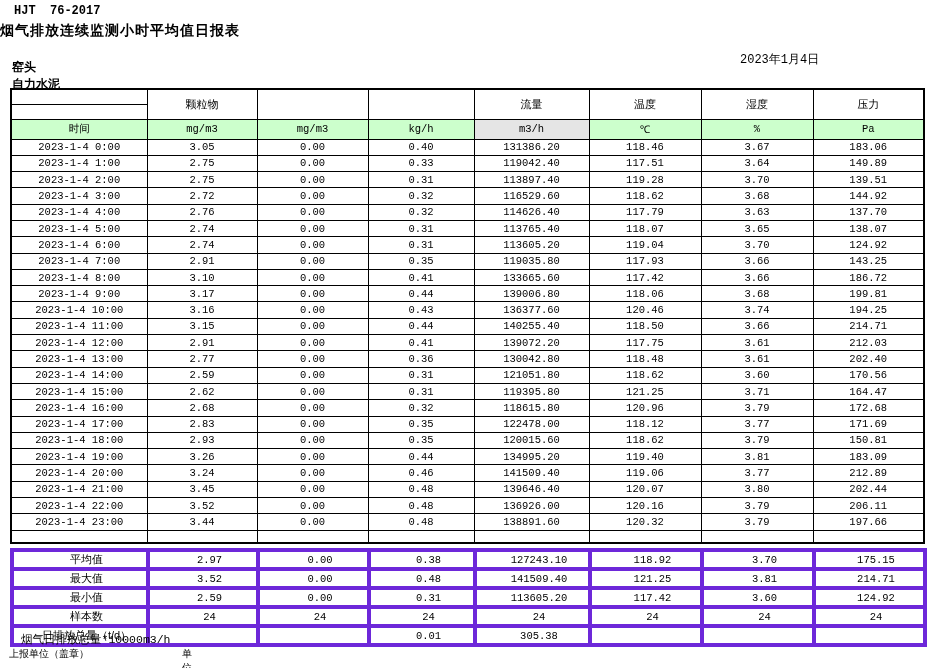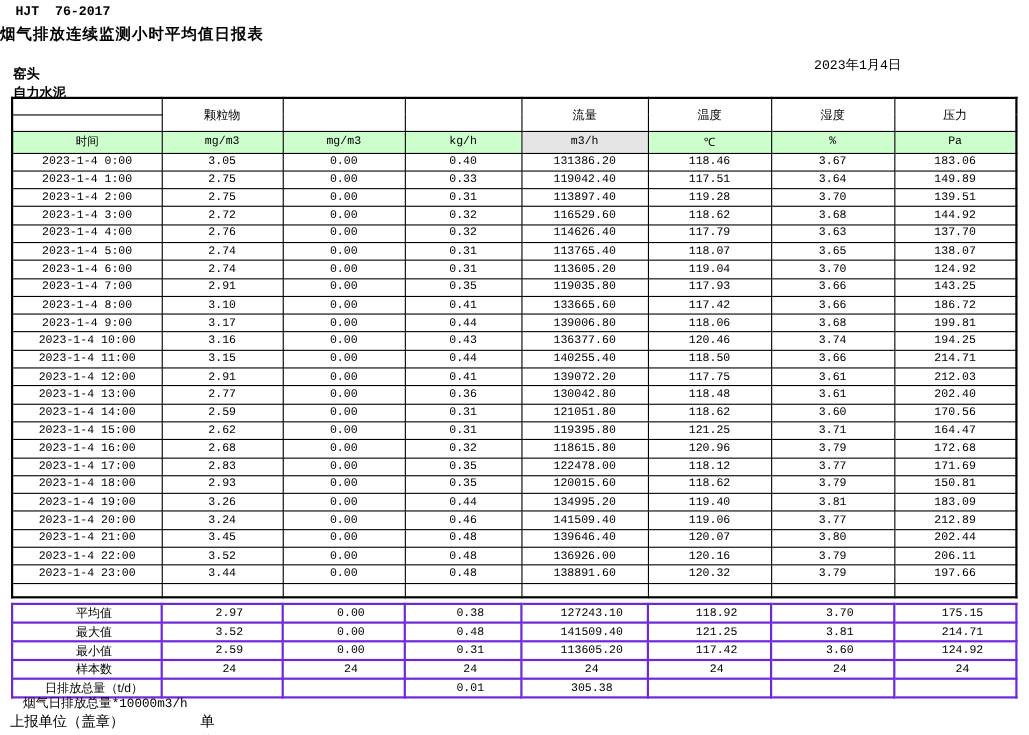--- a/index.html
+++ b/index.html
@@ -21,26 +21,26 @@
 
   #main{position:absolute;left:10px;top:88px;width:912px;border:2px solid #000;}
   #main td{border:1px solid #000;}
   #main tr.gh td{font-size:11px;font-family:"Liberation Sans","DejaVu Sans",sans-serif;}
   #main tr.gh{height:15px;margin-top:24px;}
   #main tr.units{height:20px;}
   #main tbody.rows tr{height:16.3px;}
   #main tr.empty-row{height:13px;}
 
   #summary{position:absolute;left:10px;top:548px;width:912px;border:1px solid #000;}
-  #summary td{border:2px solid #6d28d9;padding-left:13px;}
+  #summary td{border:4px solid #6d28d9;padding-left:13px;}
   #summary tr{height:13.6px;}
   #summary td:first-child{font-family:"Liberation Sans","DejaVu Sans",sans-serif;font-size:11px;}
 
   #foot1{left:9px;top:632px;font-size:11.5px;font-family:"Liberation Mono","DejaVu Sans Mono",monospace;margin-left:12px;}
-  #foot2{left:9px;top:647px;font-size:13px;}
+  #foot2{left:9px;top:647px;font-size:10px;}
   #unitlbl{position:absolute;left:173px;top:0px;}
   #foot2 .rel{position:relative;display:block;}
 </style>
 </head>
 <body>
 
 <div id="std" class="abs">HJT  76-2017</div>
 <div id="title" class="abs">烟气排放连续监测小时平均值日报表</div>
 <div id="company" class="abs">自力水泥</div>
 <div id="station" class="abs">窑头</div>

